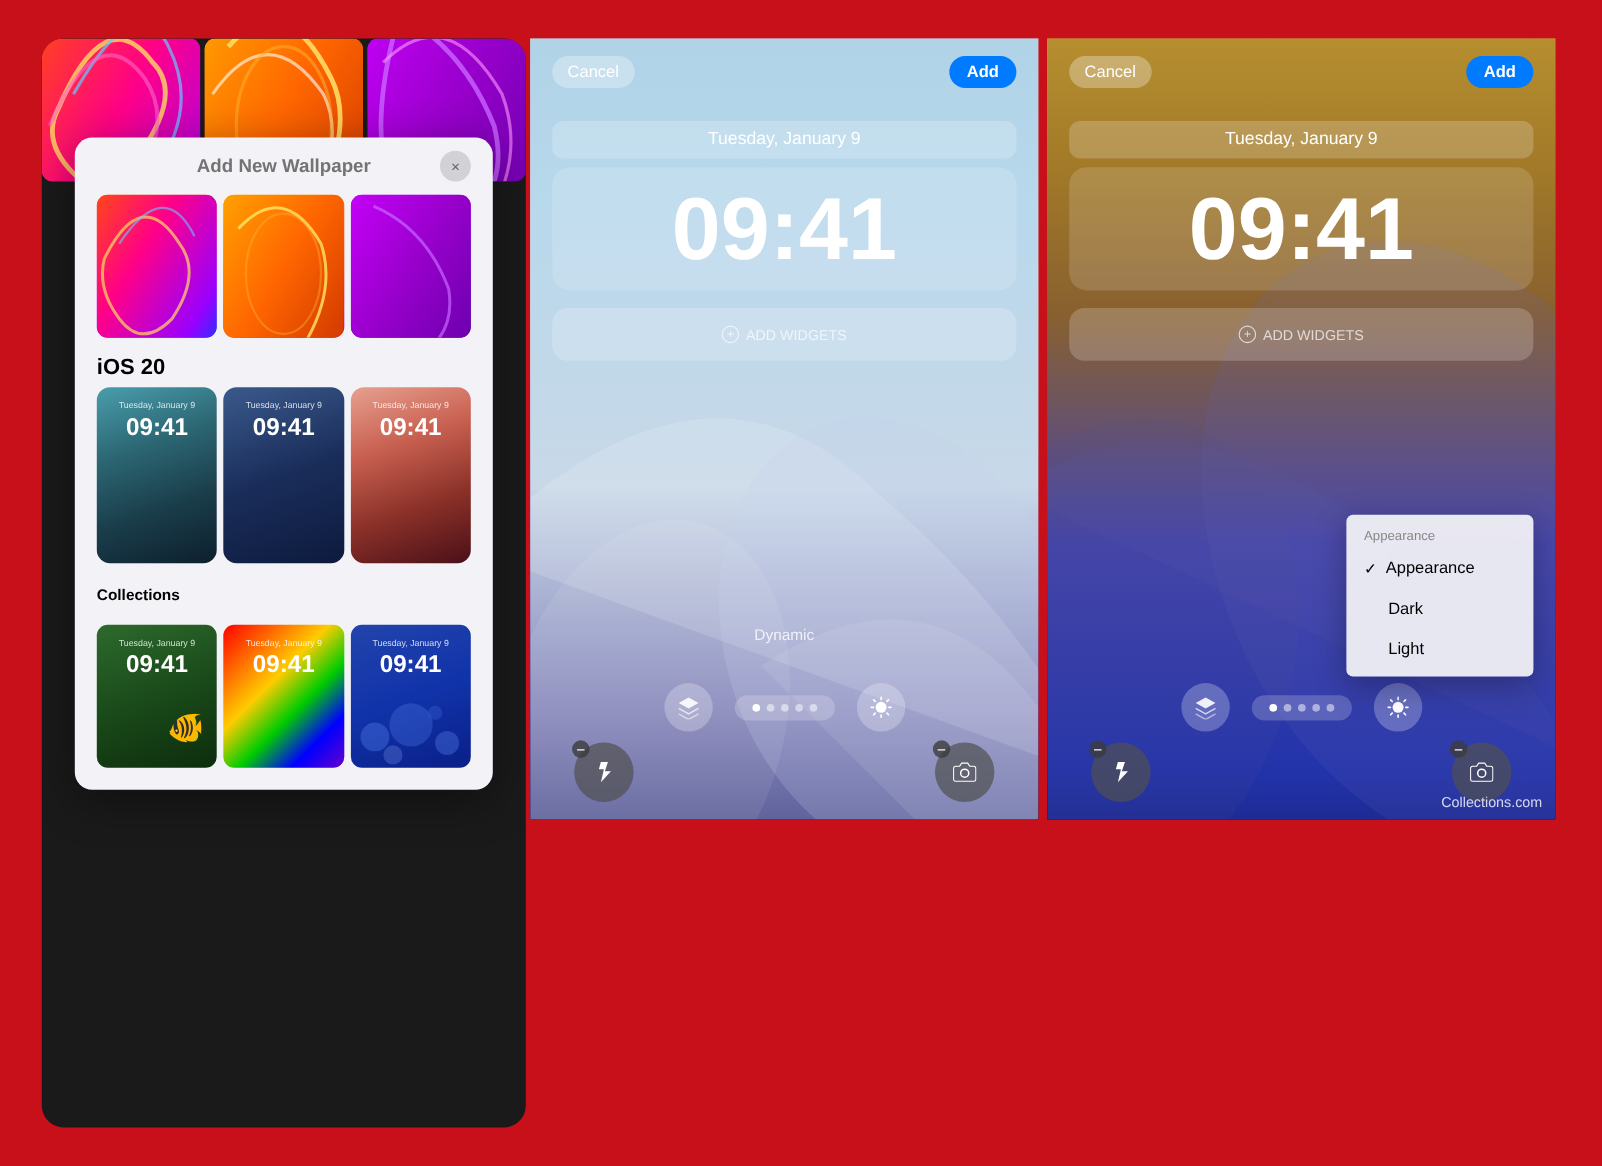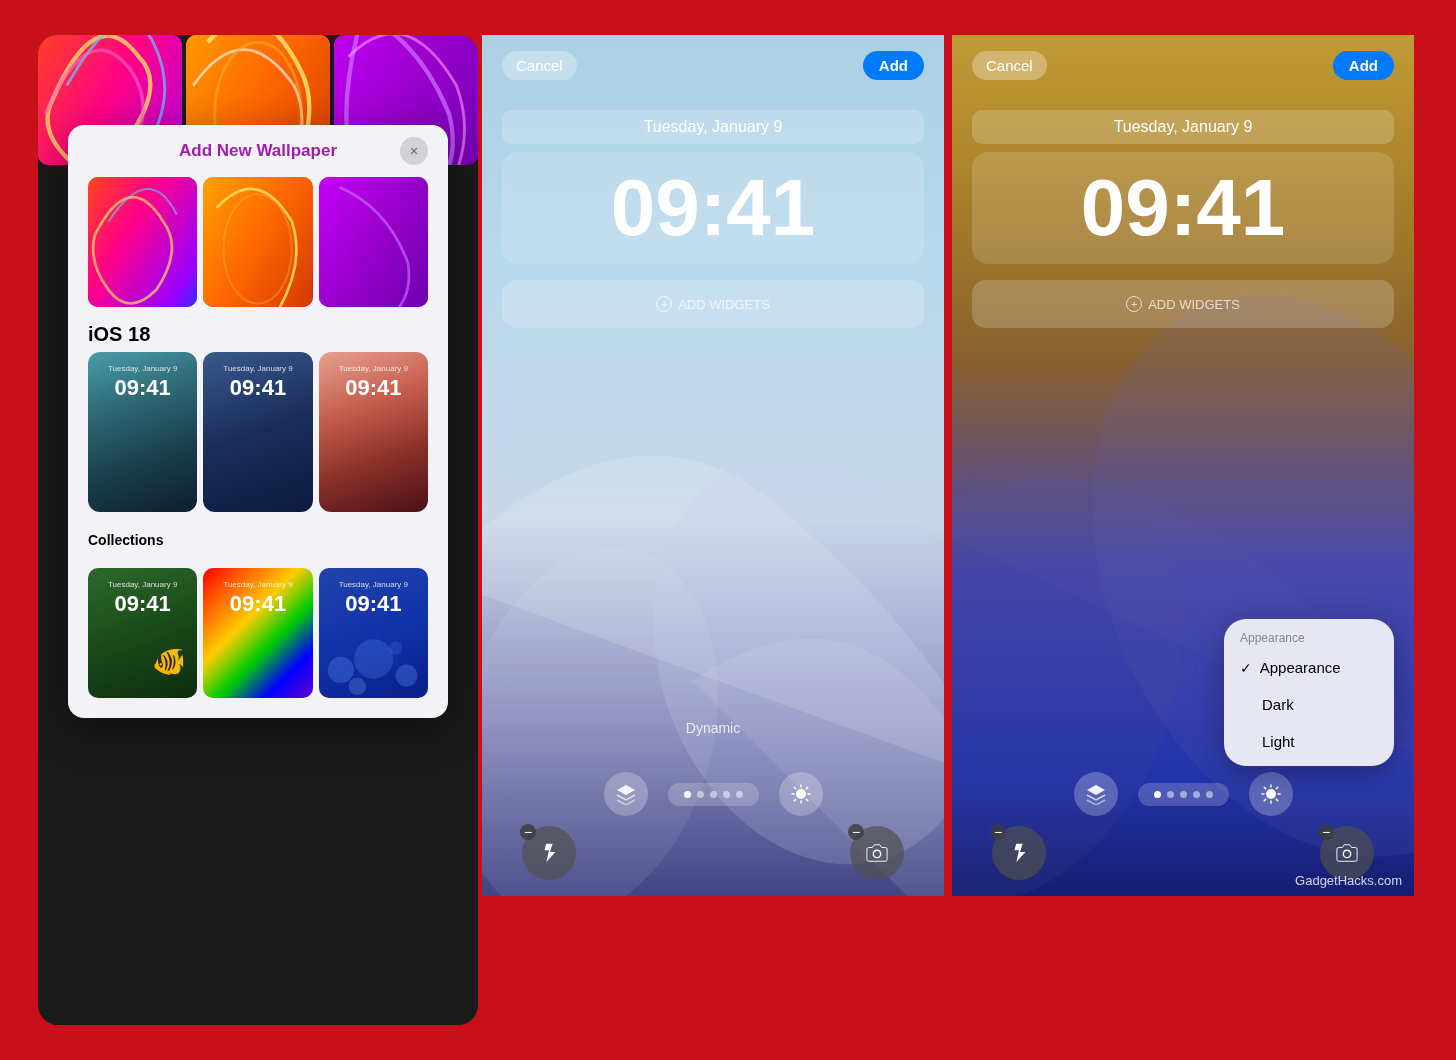--- a/index.html
+++ b/index.html
@@ -65,21 +65,21 @@
     .modal-header {
       display: flex;
       align-items: center;
       justify-content: center;
       margin-bottom: 16px;
       position: relative;
     }
     .modal-title {
       font-size: 17px;
       font-weight: 600;
-      color: #a21caf;
+      color: #737373;
     }
     .modal-close {
       position: absolute;
       right: 0;
       width: 28px;
       height: 28px;
       border-radius: 50%;
       background: #d1d1d6;
       display: flex;
       align-items: center;
@@ -180,21 +180,21 @@
     .fish-decoration {
       position: absolute;
       bottom: 20px;
       right: 10px;
       font-size: 28px;
     }
 
     
     .panel-lockscreen {
       flex: 1;
-      height: 861px;
+      height: 710px;
       position: relative;
       overflow: hidden;
       margin: 0 4px;
     }
     .panel-lockscreen.light {
       background: linear-gradient(180deg, #b8d8e8 0%, #c8dce8 20%, #d8e8f0 35%, #c0c8e0 50%, #8888cc 70%, #3344aa 85%, #1a2266 100%);
     }
     .panel-lockscreen.dark {
       background: linear-gradient(180deg, #c8a840 0%, #b89030 15%, #a07828 25%, #886030 35%, #4444aa 55%, #2233aa 70%, #1a1a88 85%, #0d0d44 100%);
     }
@@ -361,21 +361,21 @@
       text-align: center;
     }
 
     
     .appearance-dropdown {
       position: absolute;
       right: 20px;
       bottom: 130px;
       background: rgba(240,240,245,0.95);
       backdrop-filter: blur(10px);
-      border-radius: 22px;
+      border-radius: 6px;
       padding: 6px 0;
       min-width: 170px;
       box-shadow: 0 8px 30px rgba(0,0,0,0.3);
       z-index: 100;
     }
     .appearance-dropdown-header {
       font-size: 12px;
       color: #888;
       padding: 6px 16px 4px;
     }
@@ -508,21 +508,21 @@
                 <stop offset="50%" stop-color="#9900cc"></stop>
                 <stop offset="100%" stop-color="#6600aa"></stop>
               </linearGradient>
             </defs>
             <rect width="80" height="130" fill="url(#mt3)"></rect>
             <path d="M15,25 Q50,40 65,80 Q70,110 45,125" fill="none" stroke="rgba(200,100,255,0.7)" stroke-width="2"></path>
           </svg>
         </div>
       </div>
 
-      <div class="section-title-large">iOS 18</div>
+      <div class="section-title-large">iOS 20</div>
 
       <div class="color-option-grid">
         <div class="color-opt co1">
           <div class="clock-overlay">
             <div class="clock-date-small">Tuesday, January 9</div>
             <div class="clock-time-small">09:41</div>
           </div>
         </div>
         <div class="color-opt co2">
           <div class="clock-overlay">
@@ -726,16 +726,16 @@
         </svg>
       </div>
       <div class="ls-icon-btn">
         <svg width="22" height="22" viewBox="0 0 24 24" fill="white">
           <path d="M23 19a2 2 0 0 1-2 2H3a2 2 0 0 1-2-2V8a2 2 0 0 1 2-2h4l2-3h6l2 3h4a2 2 0 0 1 2 2z" stroke="white" stroke-width="1" fill="none"></path>
           <circle cx="12" cy="13" r="4" stroke="white" stroke-width="1.5" fill="none"></circle>
         </svg>
       </div>
     </div>
 
-    <div class="watermark">GadgetHacks.com</div>
+    <div class="watermark">Collections.com</div>
   </div>
 
 </div>
 
 </body></html>

